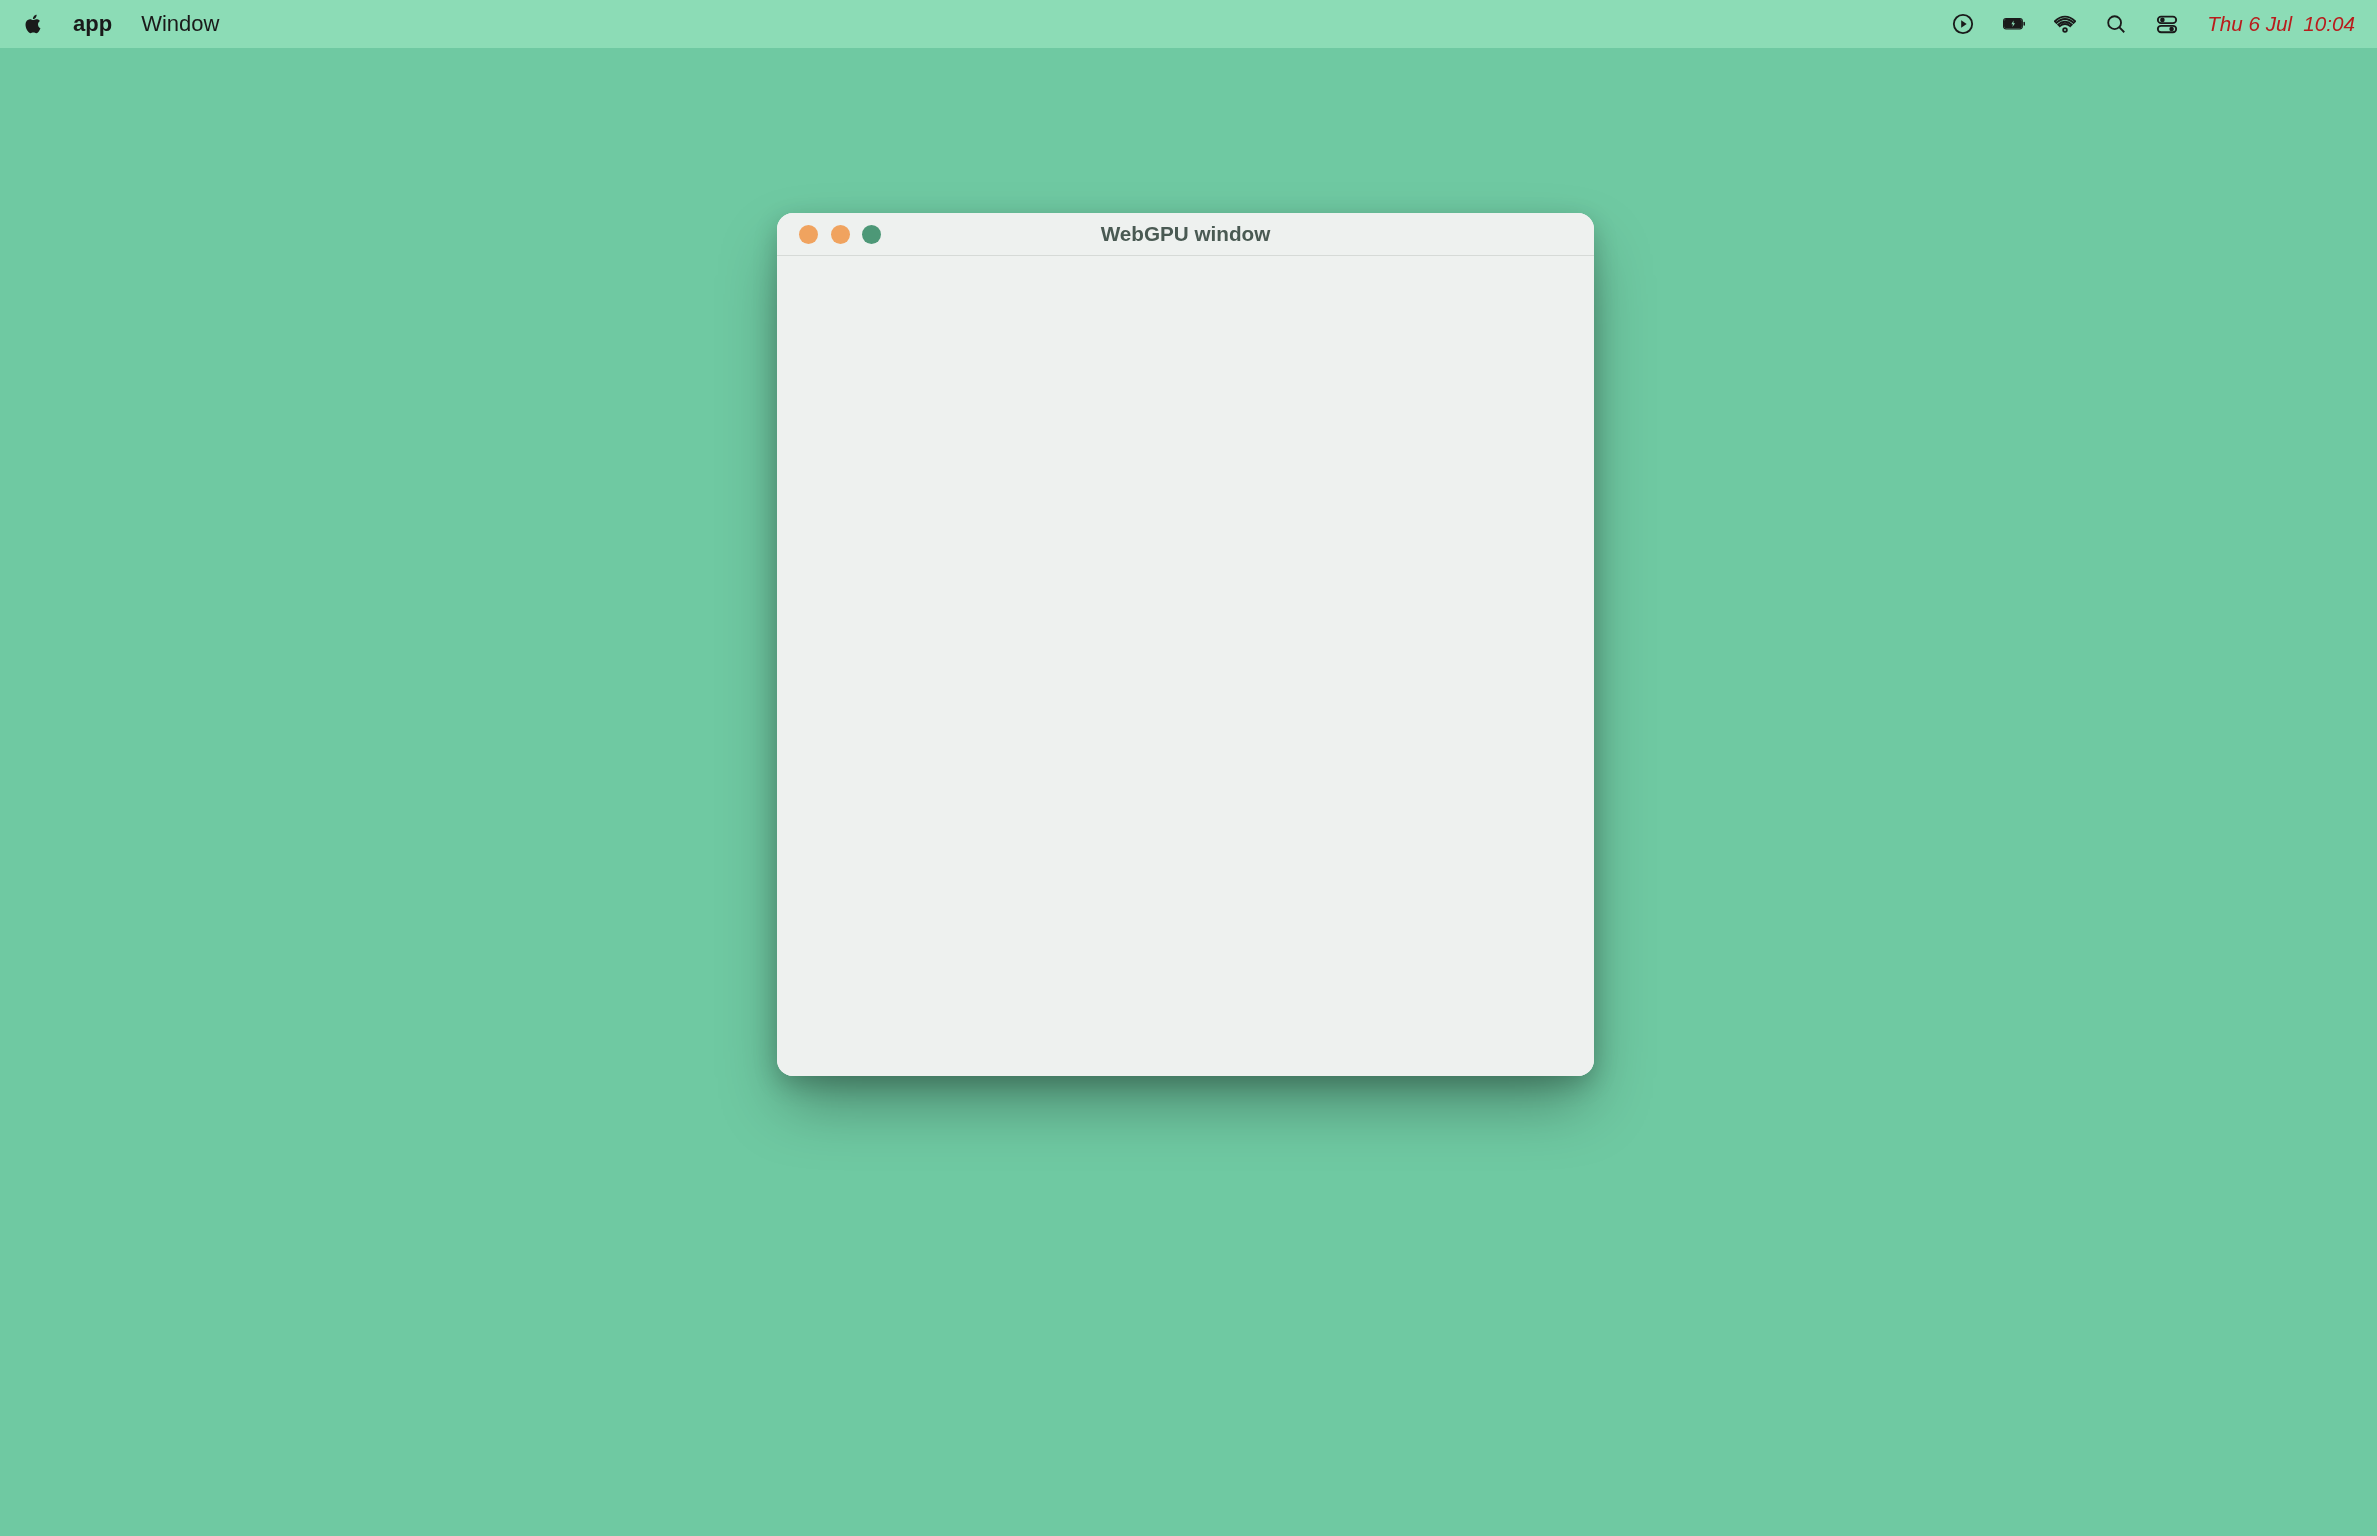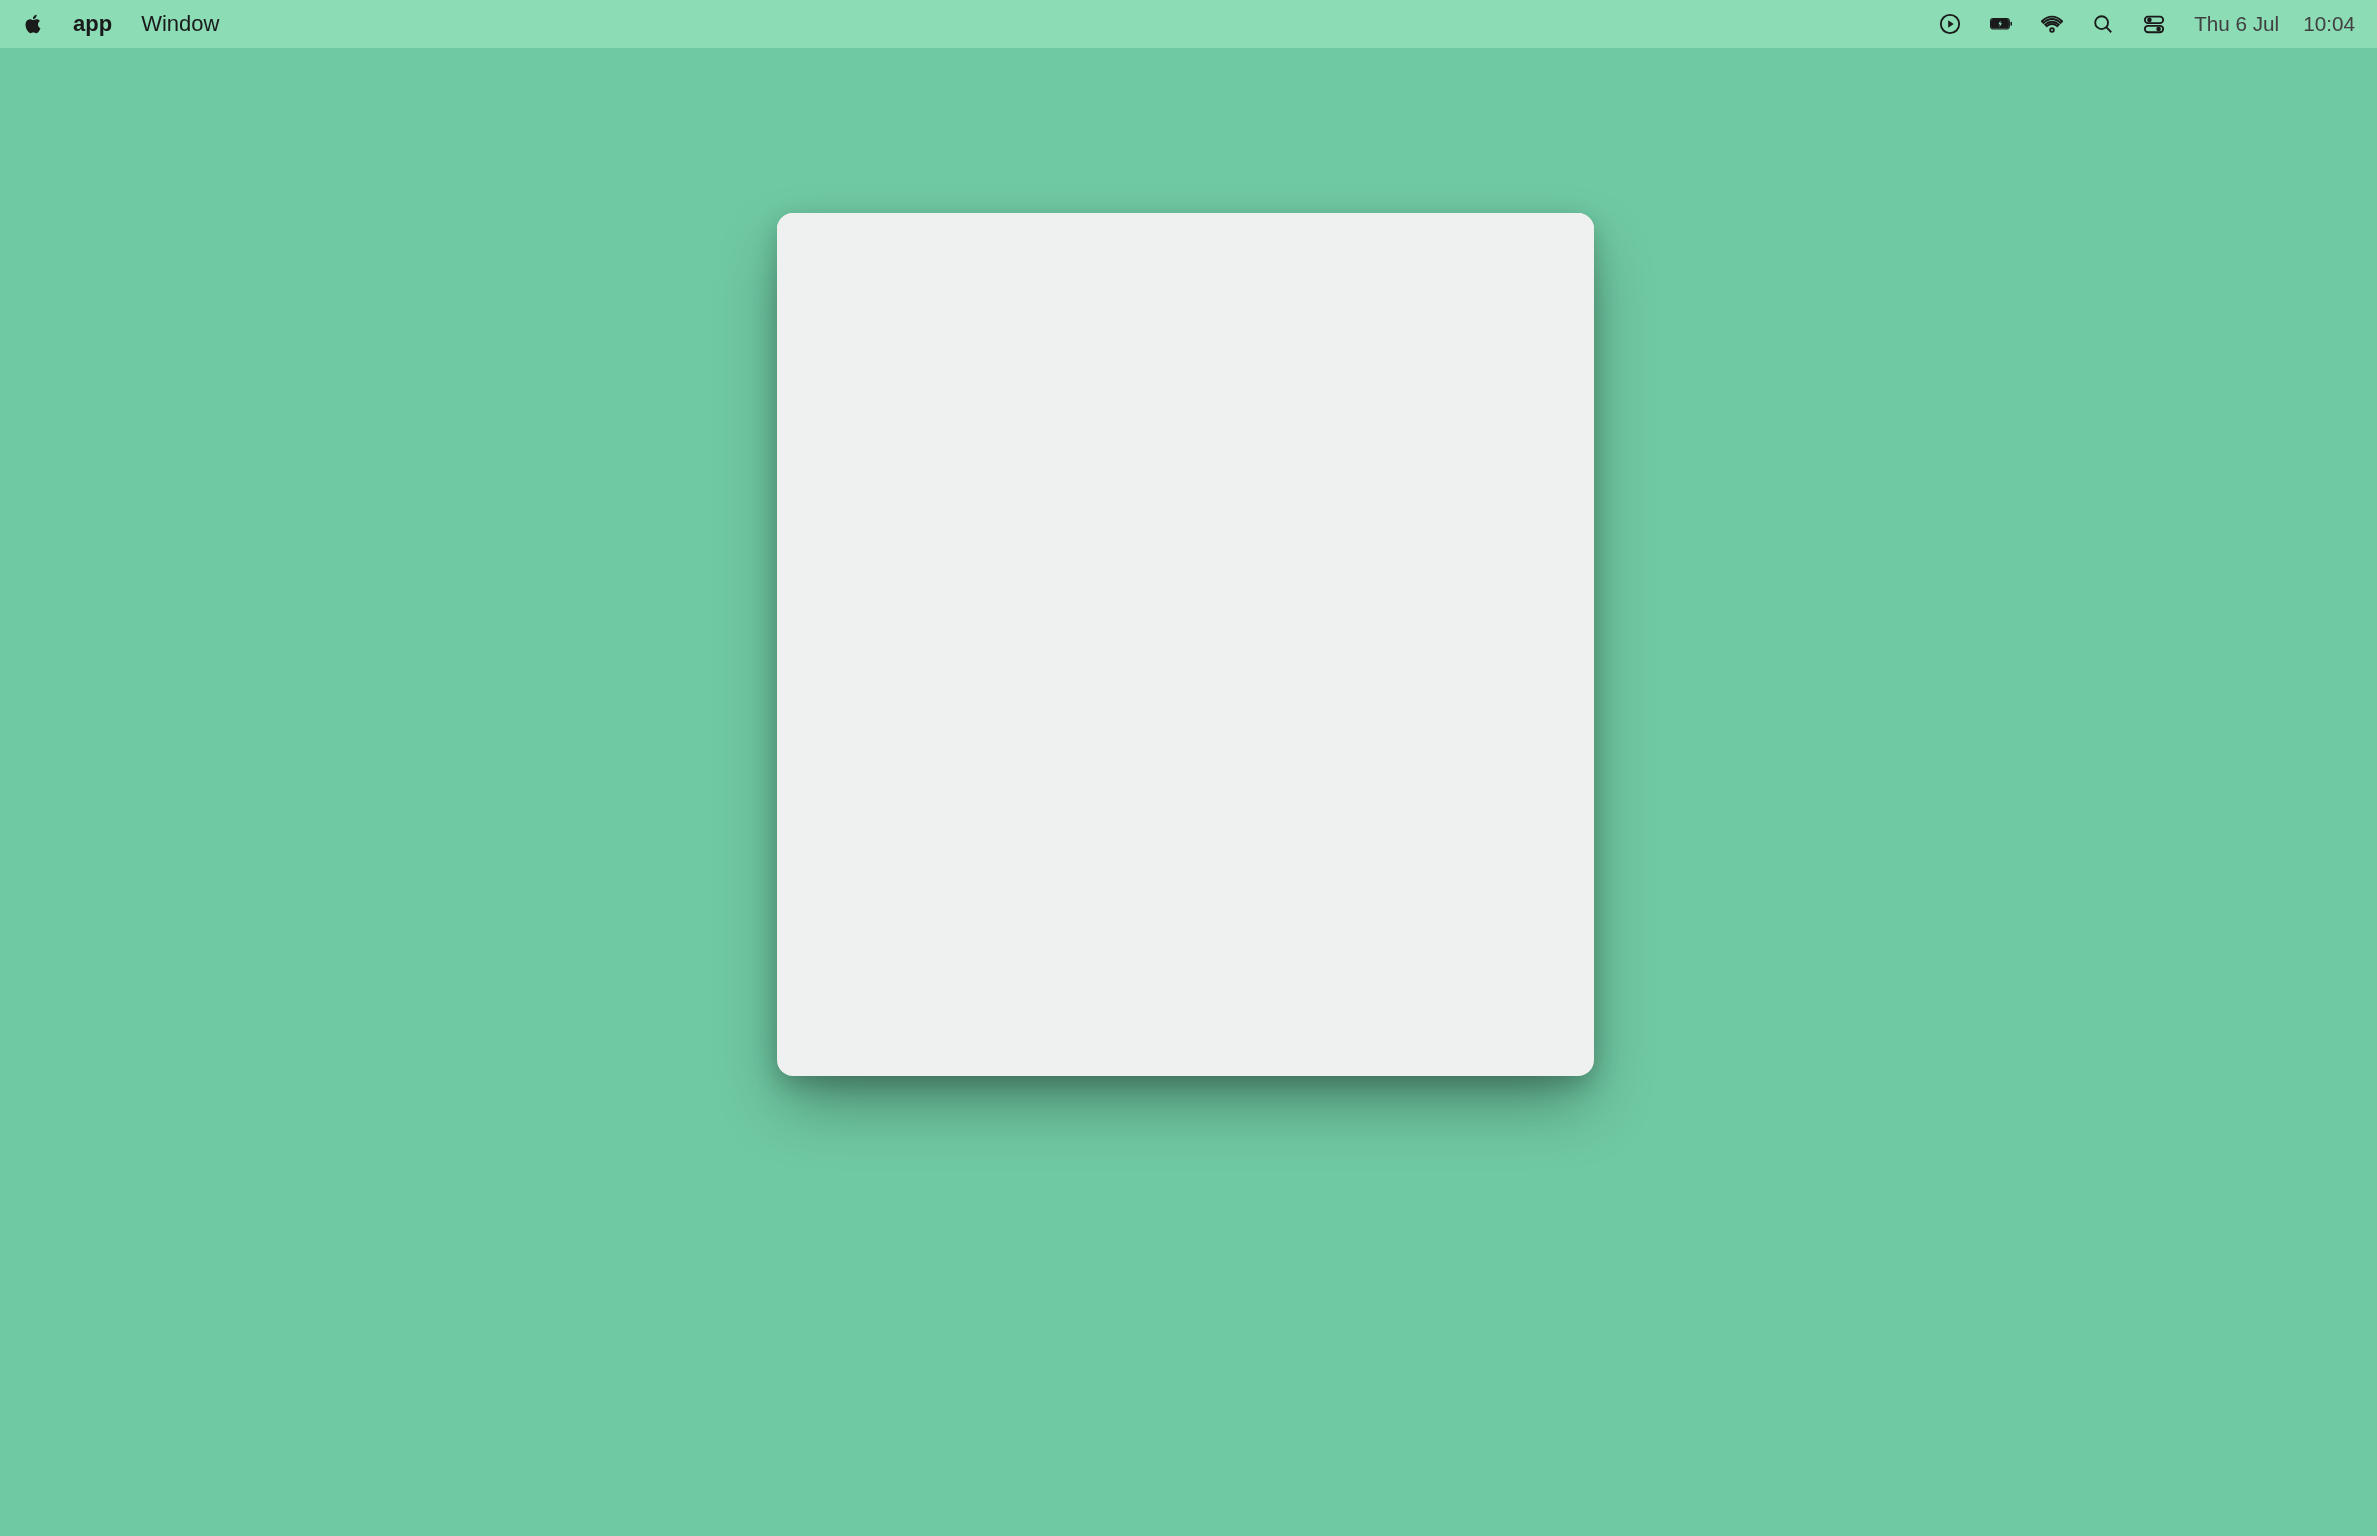--- a/index.html
+++ b/index.html
@@ -80,24 +80,25 @@
       fill: none;
     }
 
     .battery-icon svg {
       width: 33px;
       height: 17.5px;
     }
 
     .datetime {
       font-size: 20.7px;
-      color: #404040;
+      color: #b91c1c;
       white-space: nowrap;
       display: flex;
-      gap: 24px;
+      gap: 11px;
+      font-style: italic;
     }
 
     .desktop {
       width: 100%;
       height: calc(100% - 48px);
       background: #6fc9a2;
       position: relative;
     }
 
     .window {
@@ -212,16 +213,24 @@
     </div>
     <div class="datetime">
       <span>Thu 6 Jul</span>
       <span>10:04</span>
     </div>
   </div>
 </div>
 
 <div class="desktop">
   <div class="window">
+    <div class="title-bar">
+      <div class="traffic-lights">
+        <div class="traffic-light close"></div>
+        <div class="traffic-light minimize"></div>
+        <div class="traffic-light maximize"></div>
+      </div>
+      <div class="window-title">WebGPU window</div>
+    </div>
     <div class="window-content"></div>
   </div>
 </div>
 
 
 </body></html>

